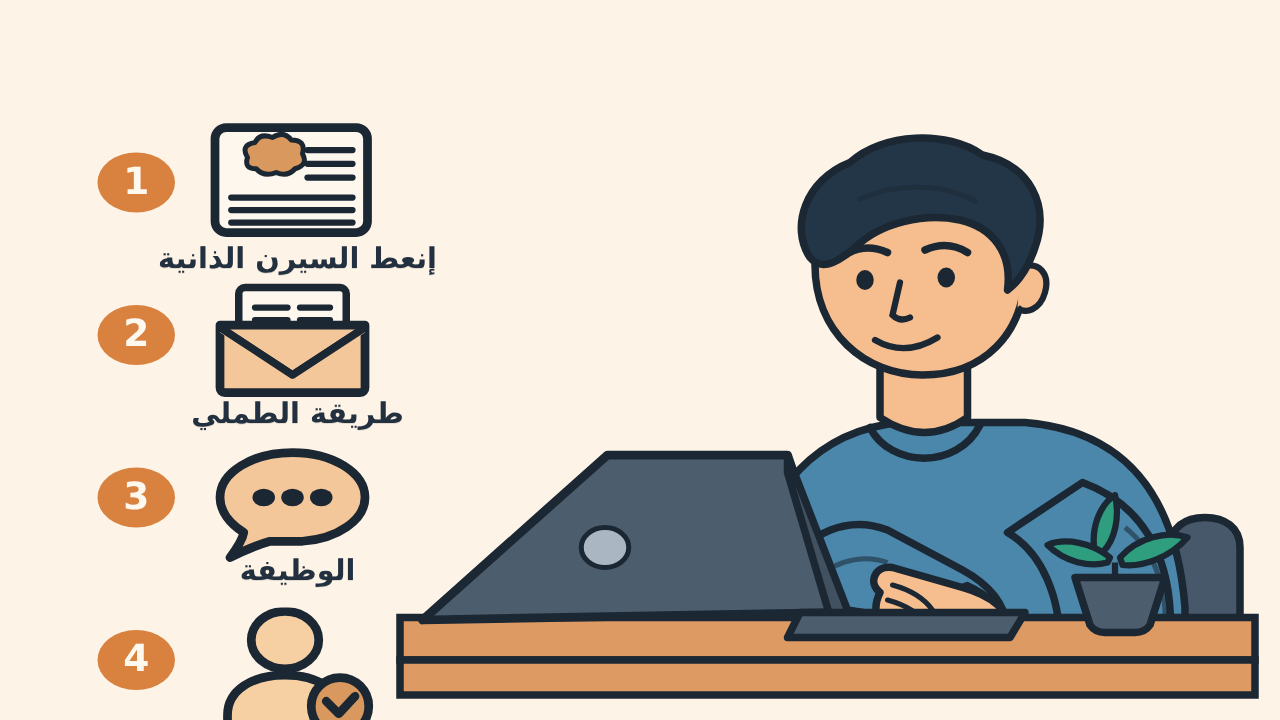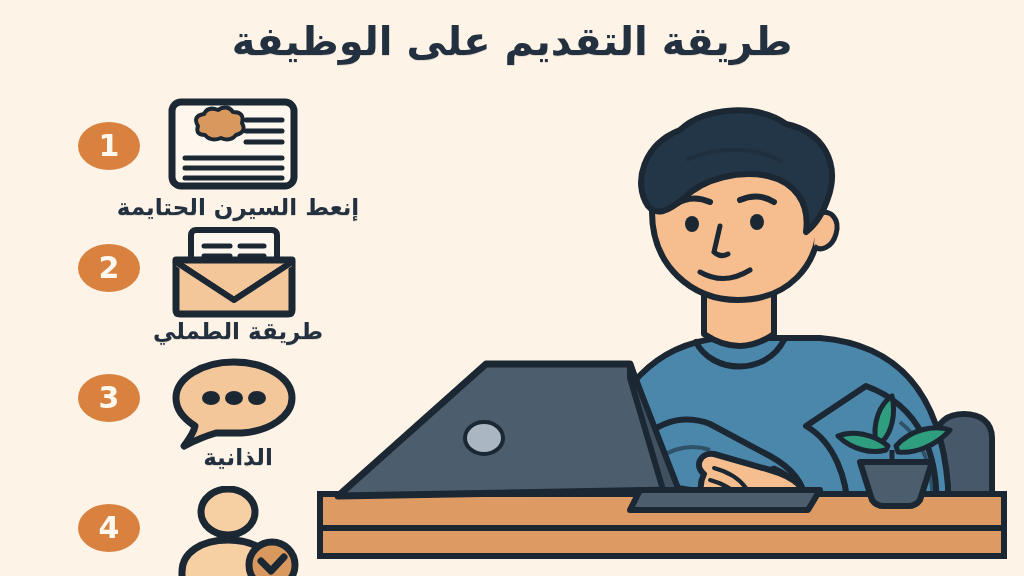--- a/index.html
+++ b/index.html
@@ -56,42 +56,41 @@
 
   
   .illus{position:absolute;left:300px;top:86px;width:724px;height:490px;}
   svg{display:block;}
 </style>
 </head>
 <body>
 
 <div class="stage">
 
-  <div class="title">طريقة التقديم على الوظيفة</div>
 
   <div class="steps">
 
     <div class="step step-1">
       <div class="badge">1</div>
       <div class="icon-wrap">
         <svg width="150" height="96" viewBox="0 0 150 96">
           <rect x="14" y="6" width="122" height="84" rx="9" ry="9" fill="#fdf7ee" stroke="#1b2733" stroke-width="7"></rect>
           <path d="M40 30 q-6 -10 6 -12 q4 -8 14 -4 q9 -6 15 2 q12 0 9 11
                    q5 9 -6 12 q-6 7 -15 3 q-10 4 -16 -3 q-10 0 -7 -9 z" fill="#d9995e" stroke="#1b2733" stroke-width="4" stroke-linejoin="round"></path>
           <g stroke="#1b2733" stroke-width="5" stroke-linecap="round">
             <line x1="88" y1="24" x2="124" y2="24"></line>
             <line x1="88" y1="35" x2="124" y2="35"></line>
             <line x1="88" y1="46" x2="124" y2="46"></line>
             <line x1="27" y1="62" x2="124" y2="62"></line>
             <line x1="27" y1="72" x2="124" y2="72"></line>
             <line x1="27" y1="82" x2="124" y2="82"></line>
           </g>
         </svg>
       </div>
-      <div class="step-label">إنعط السيرن الحتايمة</div>
+      <div class="step-label">إنعط السيرن الذانية</div>
     </div>
 
     <div class="step step-2">
       <div class="badge">2</div>
       <div class="icon-wrap">
         <svg width="150" height="96" viewBox="0 0 150 96">
 
           <rect x="33" y="4" width="86" height="48" rx="5" ry="5" fill="#fdf7ee" stroke="#1b2733" stroke-width="6"></rect>
           <g stroke="#1b2733" stroke-width="5" stroke-linecap="round">
             <line x1="46" y1="20" x2="72" y2="20"></line>
@@ -116,21 +115,21 @@
           <path d="M76 6 C108 6 134 22 134 42 C134 60 112 75 84 77
                    L58 77 C44 81 34 86 26 90 C32 82 36 76 37 70
                    C26 63 18 53 18 42 C18 22 44 6 76 6 Z" fill="#f4c79a" stroke="#1b2733" stroke-width="7" stroke-linejoin="round"></path>
           <g fill="#1b2733">
             <ellipse cx="53" cy="42" rx="9" ry="7"></ellipse>
             <ellipse cx="76" cy="42" rx="9" ry="7"></ellipse>
             <ellipse cx="99" cy="42" rx="9" ry="7"></ellipse>
           </g>
         </svg>
       </div>
-      <div class="step-label">الذانية</div>
+      <div class="step-label">الوظيفة</div>
     </div>
 
     <div class="step step-4">
       <div class="badge">4</div>
       <div class="icon-wrap">
         <svg width="150" height="96" viewBox="0 0 150 96">
           <ellipse cx="70" cy="26" rx="27" ry="23" fill="#f6cfa2" stroke="#1b2733" stroke-width="7"></ellipse>
           <path d="M24 96 L24 86 C24 66 44 54 70 54 C96 54 116 66 116 86 L116 96 Z" fill="#f6cfa2" stroke="#1b2733" stroke-width="7" stroke-linejoin="round"></path>
           <circle cx="114" cy="79" r="23" fill="#d9995e" stroke="#1b2733" stroke-width="7"></circle>
           <path d="M103 75 L113 85 L126 71" fill="none" stroke="#1b2733" stroke-width="7" stroke-linecap="round" stroke-linejoin="round"></path>

